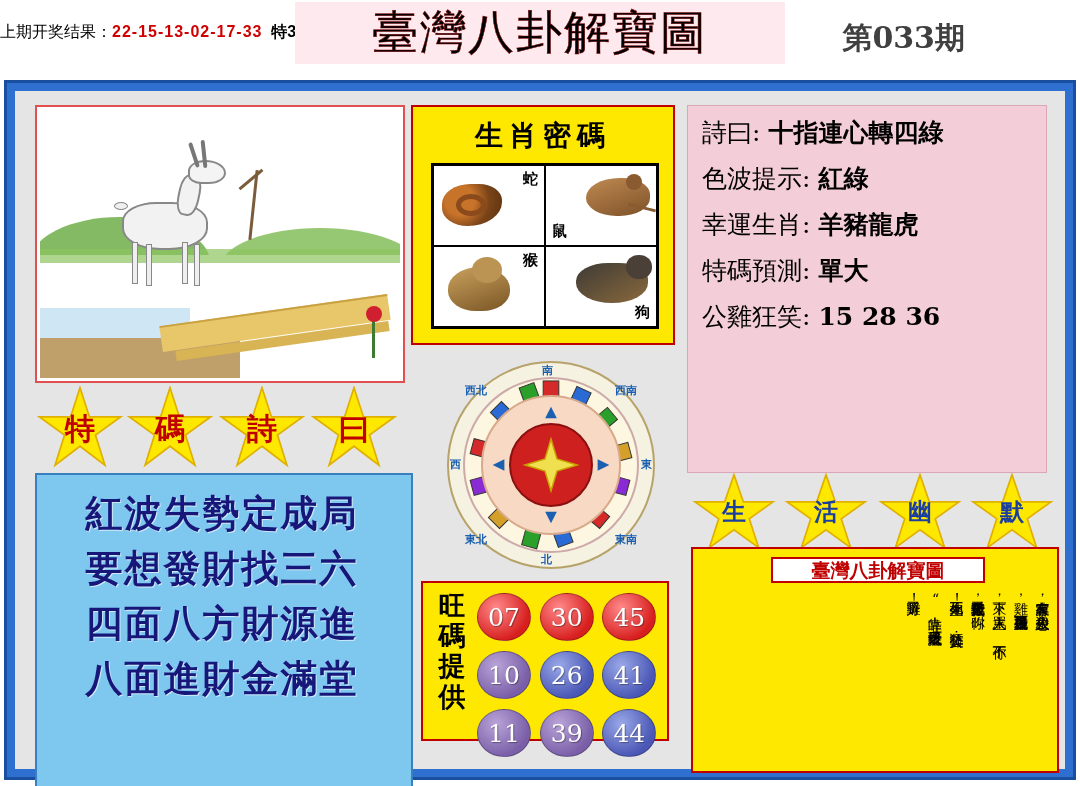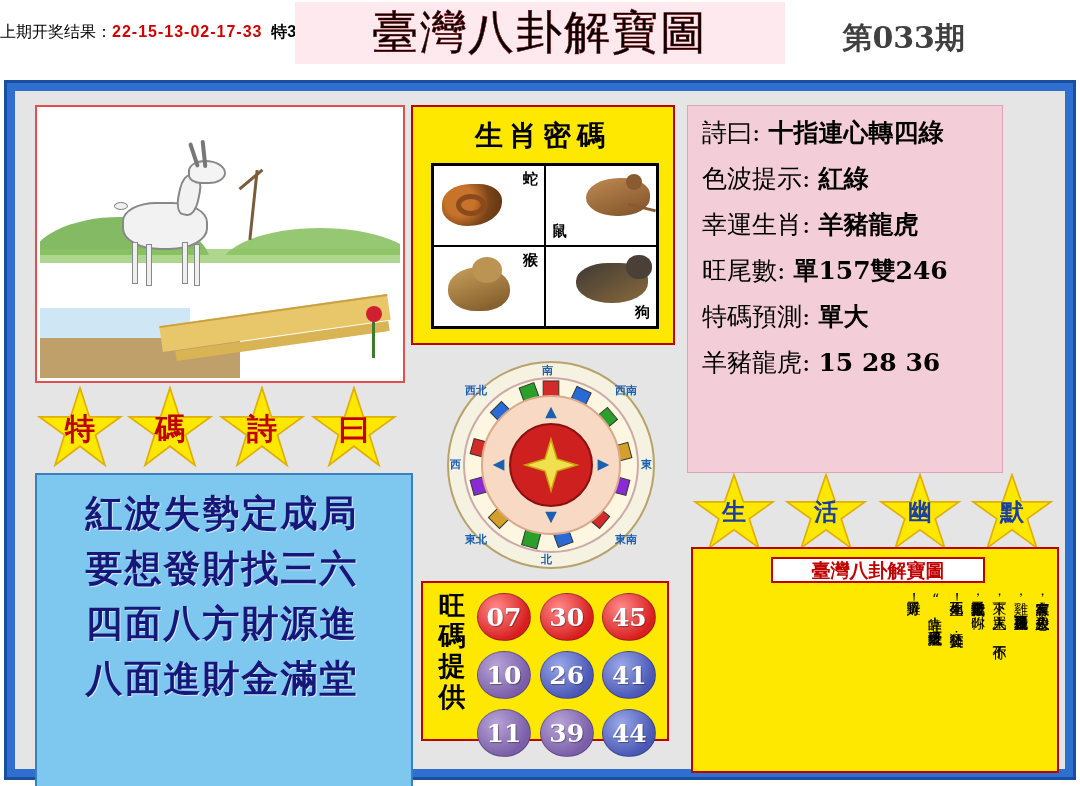--- a/index.html
+++ b/index.html
@@ -129,21 +129,21 @@
              background:linear-gradient(160deg,#c9a15e,#7a5524); border-radius:50% 50% 45% 45%; }
   .marmot-head { position:absolute; left:38px; top:10px; width:30px; height:26px;
              background:#bb9352; border-radius:50%; }
   .dog-img { position:absolute; right:8px; top:16px; width:72px; height:40px;
              background:linear-gradient(150deg,#3e3a35,#8a6a3c); border-radius:45% 40% 50% 50%; }
   .dog-head2 { position:absolute; right:4px; top:8px; width:26px; height:24px;
              background:#4a4038; border-radius:48%; }
 
   
   #poem-panel {
-    position:absolute; left:672px; top:14px; width:316px; height:368px;
+    position:absolute; left:672px; top:14px; width:360px; height:368px;
     background:#f3cdd8; border:1px solid #d9a7b8;
     padding:10px 4px 0 14px;
   }
   .poem-line {
     font-size:25px; color:#000; font-family:"DejaVu Serif", serif;
     margin:0 0 13px 0; white-space:nowrap; font-weight:500;
   }
   .poem-line .val { font-weight:bold; }
 
   
@@ -202,21 +202,21 @@
     font-family:"DejaVu Serif", serif; text-align:center; line-height:1.12;
   }
   #wang-balls {
     position:absolute; left:54px; top:10px; width:186px; height:172px;
     display:grid; grid-template-columns:repeat(3,1fr); grid-template-rows:repeat(3,1fr);
     gap:2px;
   }
   .ball {
     width:54px; height:48px; border-radius:50%;
     display:flex; align-items:center; justify-content:center;
-    font-size:25px; font-weight:bold; color:#ffffff;
+    font-size:25px; font-weight:normal; color:#ffffff;
     font-family:"DejaVu Serif", serif;
     border:1px solid rgba(0,0,0,.25);
     text-shadow:1px 1px 1px rgba(0,0,0,.35);
   }
   .ball.red { background:radial-gradient(circle at 35% 30%, #ff8a8a, #d81f1f 70%); }
   .ball.blue { background:radial-gradient(circle at 35% 30%, #9aa8e8, #4a57b5 70%); }
   .ball.purple { background:radial-gradient(circle at 35% 30%, #b9a4d8, #7a5fa8 70%); }
 
   
   #humor-stars { position:absolute; left:676px; top:386px; width:366px; height:70px; }
@@ -331,29 +331,25 @@
     </div>
     <div class="poem-line">
       <span>色波提示:</span>
       <span class="val">紅綠</span>
     </div>
     <div class="poem-line">
       <span>幸運生肖:</span>
       <span class="val">羊豬龍虎</span>
     </div>
     <div class="poem-line">
-      <span>旺尾數:</span>
-      <span class="val">單157雙246</span>
-    </div>
-    <div class="poem-line">
       <span>特碼預測:</span>
       <span class="val">單大</span>
     </div>
     <div class="poem-line">
-      <span>羊豬龍虎:</span>
+      <span>公雞狂笑:</span>
       <span class="val">15 28 36</span>
     </div>
   </div>
 
   <div id="stars-row">
     <div class="star" id="star1">
       <svg viewBox="0 0 100 100">
             <polygon points="50,2 61,36 97,36 68,57 79,92 50,70 21,92 32,57 3,36 39,36" fill="#ffe800" stroke="#e0b000" stroke-width="2"></polygon>
           </svg>
       <span>特</span>

